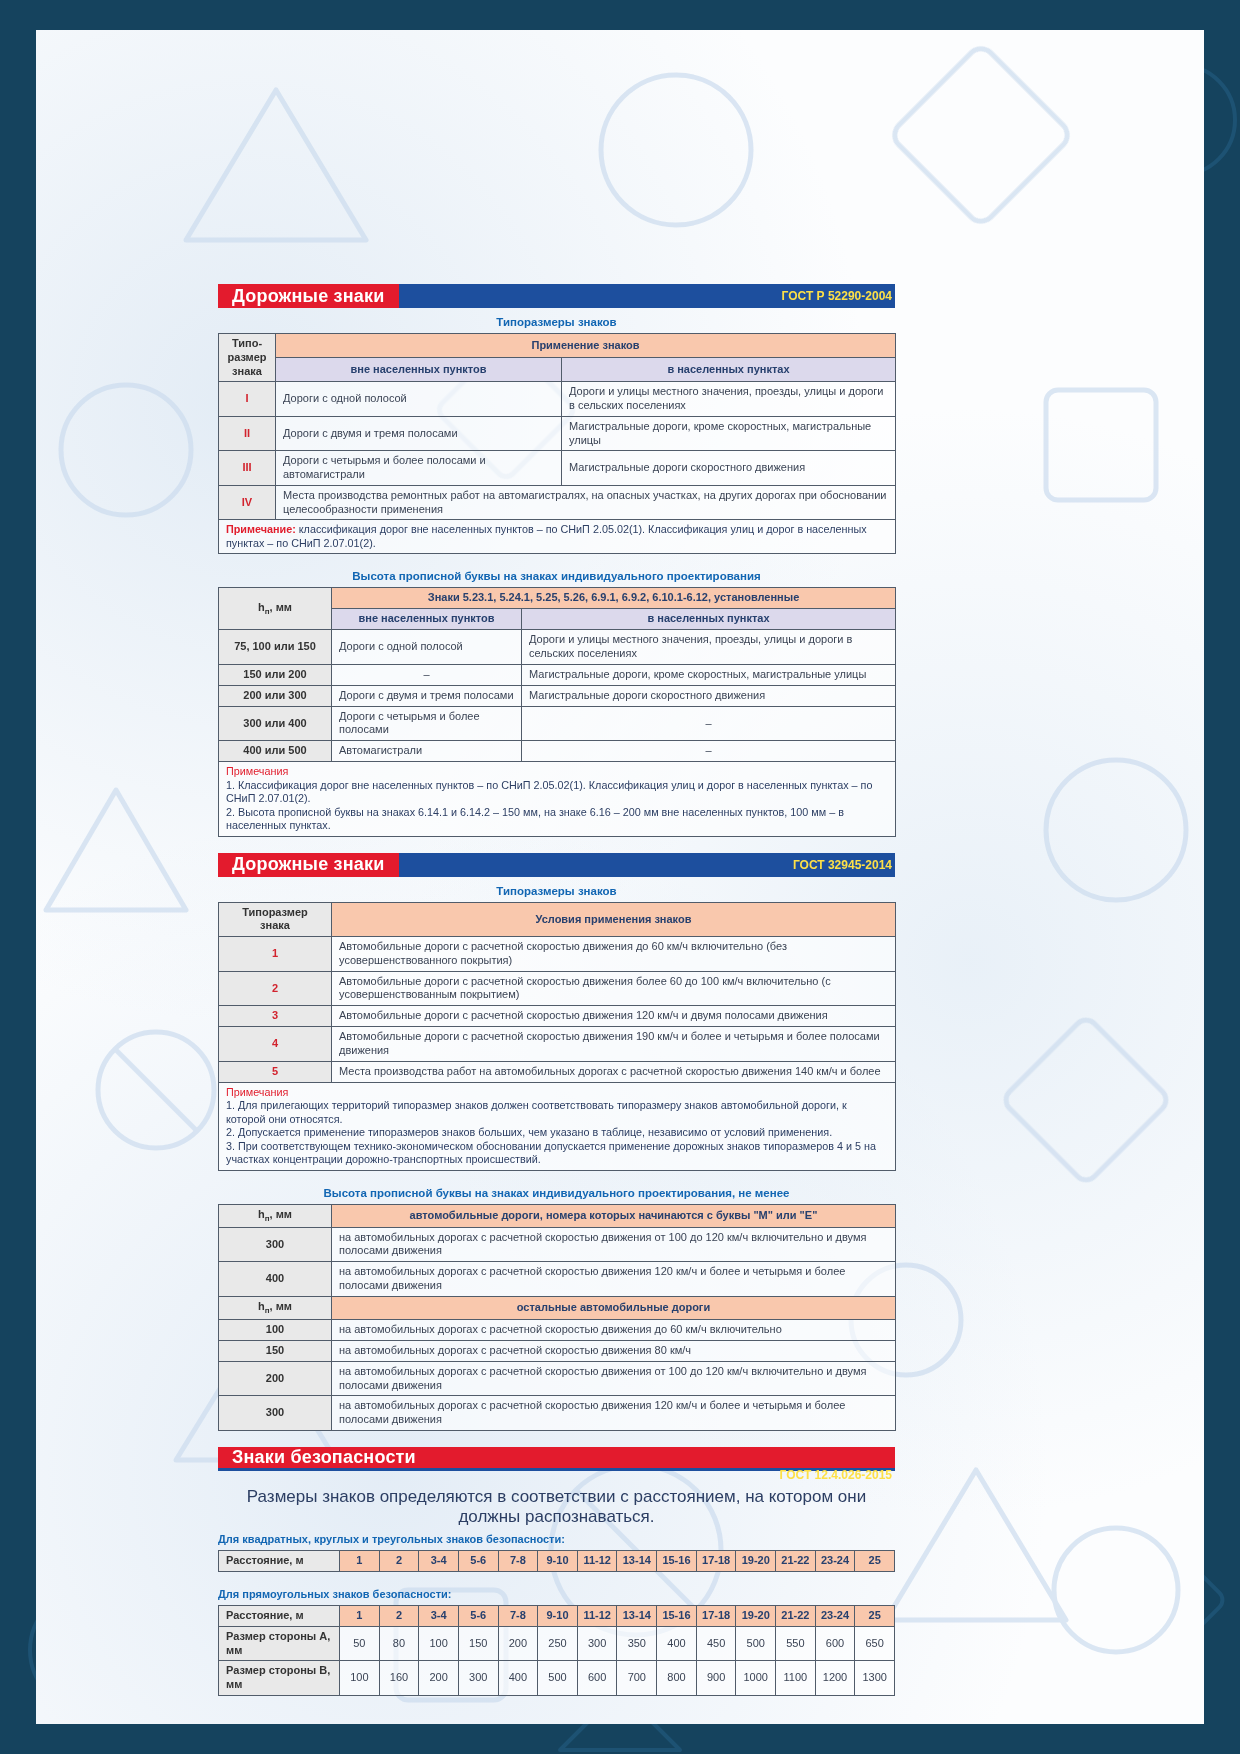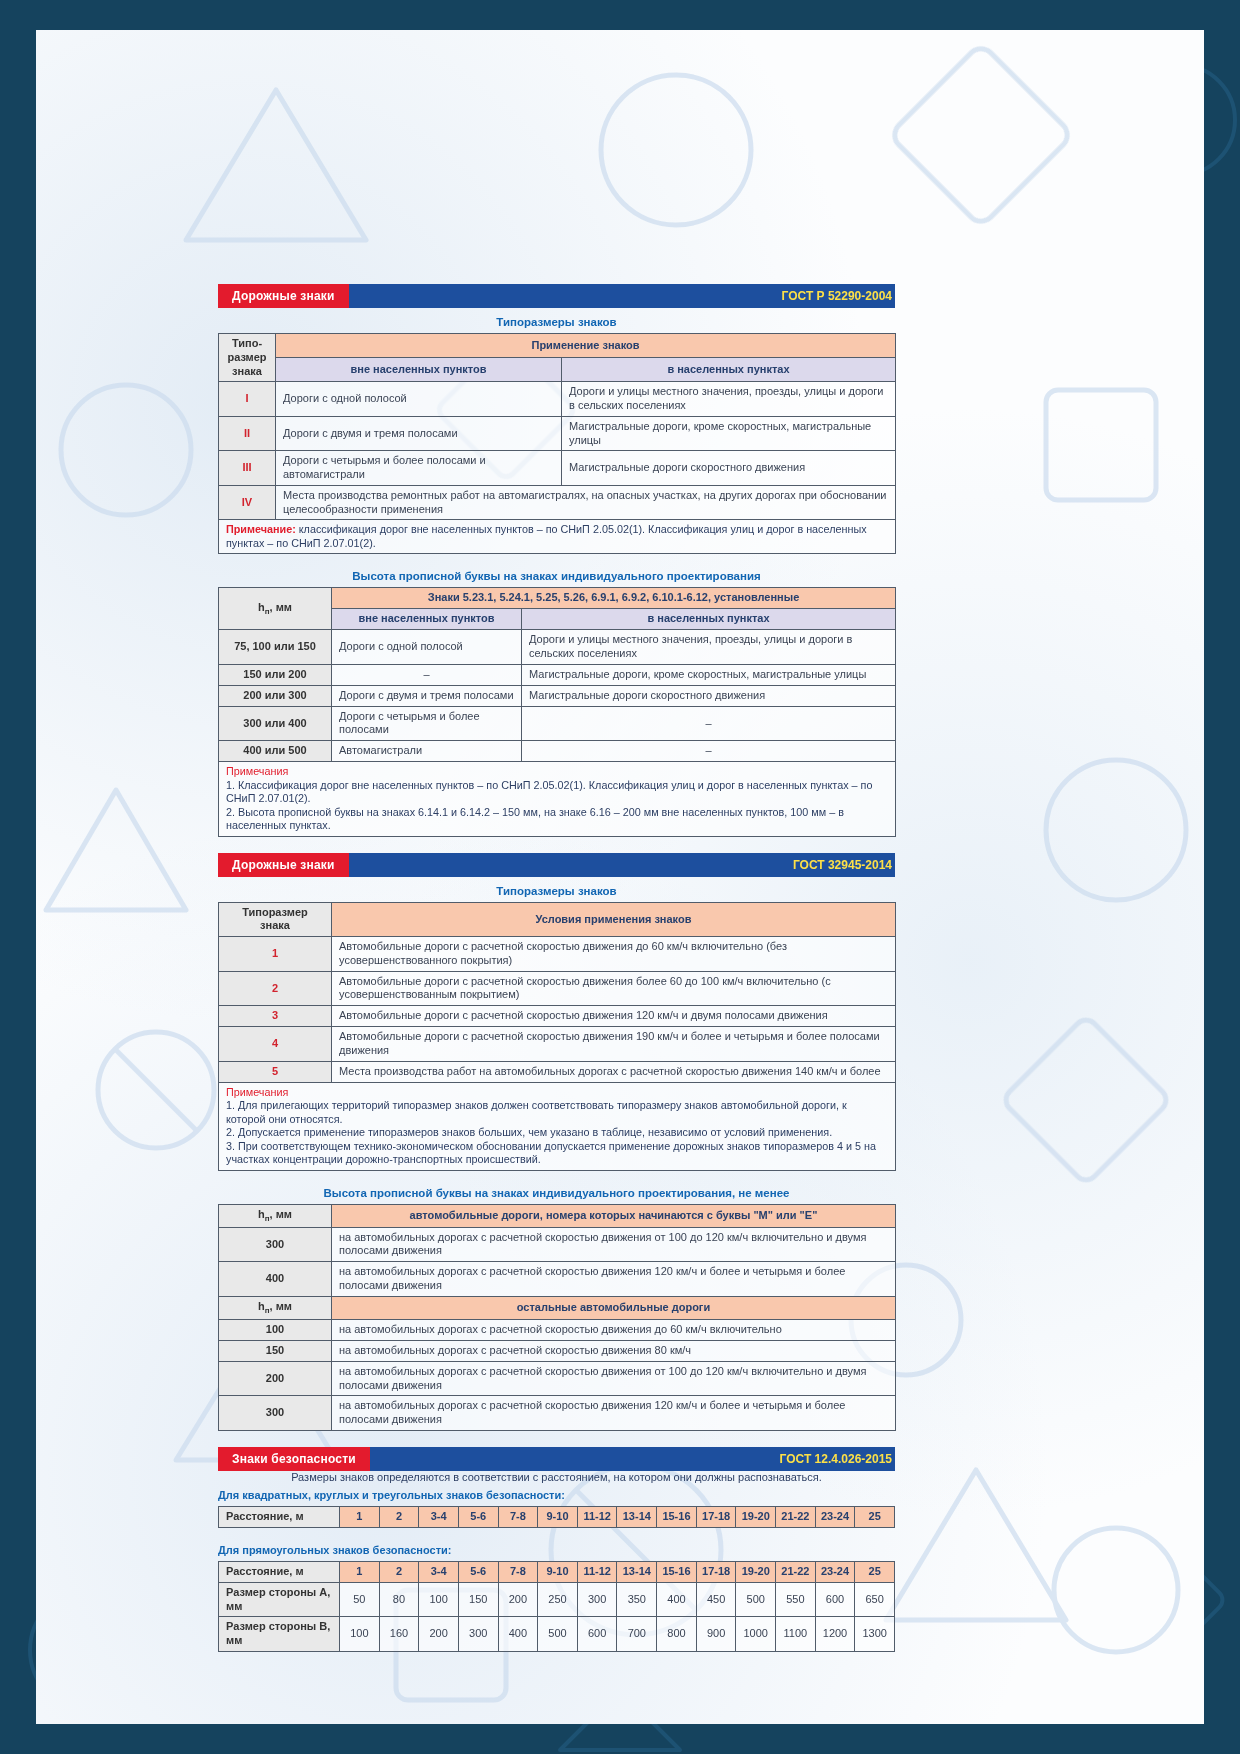--- a/index.html
+++ b/index.html
@@ -18,28 +18,28 @@
       radial-gradient(circle at 80% 55%, rgba(209,225,240,0.45), rgba(209,225,240,0) 42%),
       radial-gradient(circle at 30% 85%, rgba(203,220,238,0.5), rgba(203,220,238,0) 40%),
       #fcfdfe;
   }
   .watermark { position:absolute; left:0; top:0; width:1168px; height:1694px; pointer-events:none; }
   .content { position:absolute; left:182px; top:254px; width:677px; }
 
   
   .bar { display:flex; align-items:stretch; height:24px; background:#1d4f9e; margin-bottom:8px; }
   .bar-badge {
-    background:#e31b2d; color:#ffffff; font-weight:bold; font-size:12px;
+    background:#e31b2d; color:#ffffff; font-weight:bold; font-size:18px;
     display:flex; align-items:center; padding:0 14px; letter-spacing:0.2px;
   }
   .bar-gost { margin-left:auto; display:flex; align-items:center; color:#fde047; font-weight:bold; font-size:12px; padding-right:3px; }
 
   .blue-title { color:#1266b3; font-weight:bold; font-size:11.5px; text-align:center; margin-bottom:5px; }
   .blue-label { color:#1266b3; font-weight:bold; font-size:11px; text-align:left; margin-bottom:5px; }
-  .caption-line { color:#2c3e63; font-size:11px; text-align:center; margin-bottom:6px; }
+  .caption-line { color:#2c3e63; font-size:17px; text-align:center; margin-bottom:6px; }
 
   table.t { border-collapse:collapse; width:677px; table-layout:fixed; font-size:11px; color:#3a4354; margin-bottom:16px; }
   table.t td, table.t th { border:1px solid #515c6a; padding:3px 7px; line-height:1.25; vertical-align:middle; background:rgba(255,255,255,0.6); font-weight:normal; text-align:left; height:21px; }
   .hdr-peach { background:#f9c8ad !important; color:#27406e; font-weight:bold !important; text-align:center !important; }
   .hdr-lav { background:#dcd9ec !important; color:#27406e; font-weight:bold !important; text-align:center !important; }
   .cell-gray { background:#e9e9e9 !important; color:#333333; font-weight:bold !important; text-align:center !important; }
   .num-red { background:#e9e9e9 !important; color:#d2232e; font-weight:bold !important; text-align:center !important; }
   .dash { text-align:center !important; }
   .note-label { color:#e11d2c; font-weight:bold; }
   .note-title { color:#e11d2c; font-weight:normal; }
@@ -281,21 +281,21 @@
         <td class="cell-gray">200</td>
         <td>на автомобильных дорогах с расчетной скоростью движения от 100 до 120 км/ч включительно и двумя полосами движения</td>
       </tr>
       <tr>
         <td class="cell-gray">300</td>
         <td>на автомобильных дорогах с расчетной скоростью движения 120 км/ч и более и четырьмя и более полосами движения</td>
       </tr>
     </tbody>
       </table>
 
-    <div class="bar" style="margin-bottom:0;">
+    <div class="bar" style="margin-bottom:16px;flex-direction:column;">
       <span class="bar-badge">Знаки безопасности</span>
       <span class="bar-gost">ГОСТ 12.4.026-2015</span>
     </div>
 
     <div class="caption-line">Размеры знаков определяются в соответствии с расстоянием, на котором они должны распознаваться.</div>
     <div class="blue-label">Для квадратных, круглых и треугольных знаков безопасности:</div>
 
     <table class="t t-dist mb14">
       <colgroup>
         <col style="width:121px">

